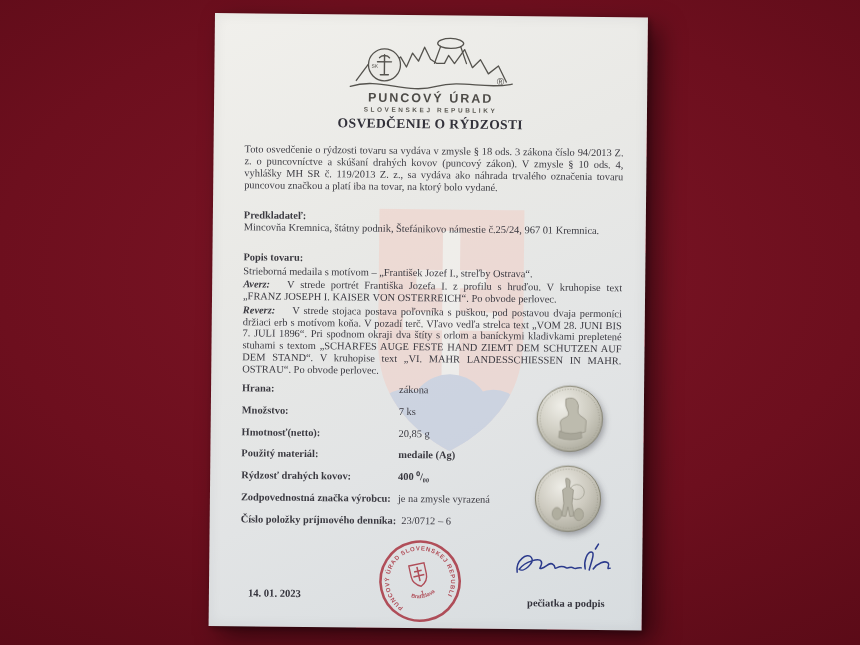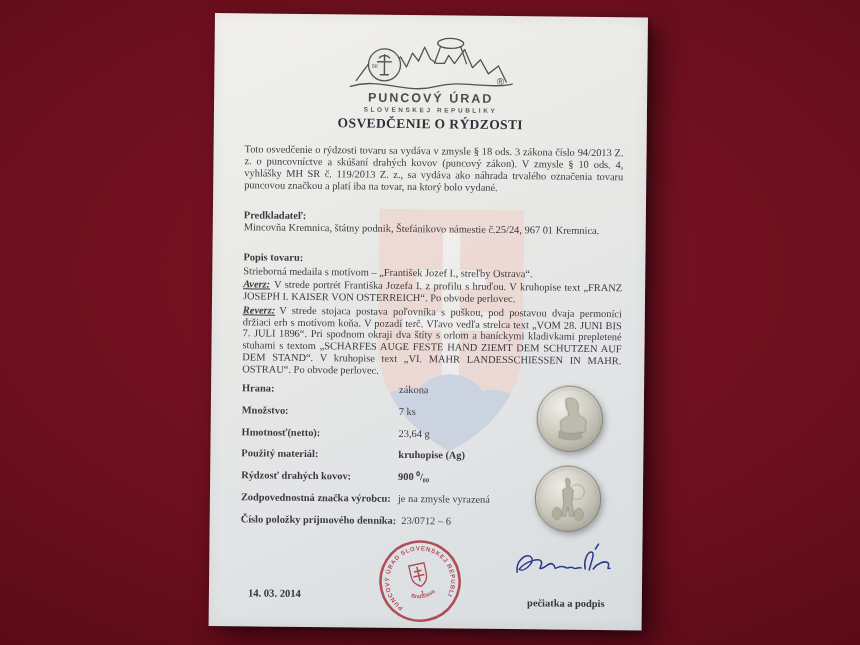--- a/index.html
+++ b/index.html
@@ -22,21 +22,21 @@
   .org-sub{font-family:"Liberation Sans",sans-serif;font-weight:bold;font-size:6.4px;letter-spacing:2.6px;color:#5a5852;margin-top:1px;}
   .reg-mark{position:absolute;left:calc(50% + 66px);top:60px;font-size:10px;color:#4e4c48;font-family:"Liberation Sans",sans-serif;}
   .doc-title{position:absolute;top:101px;left:0;width:100%;text-align:center;font-size:13.5px;font-weight:bold;letter-spacing:.4px;color:#32313a;}
   
   .intro{position:absolute;top:130px;left:31px;width:379px;font-size:10.4px;line-height:11.9px;text-align:justify;}
   .submitter{position:absolute;top:196px;left:31px;width:379px;font-size:10.4px;line-height:12.3px;}
   .submitter .hd{font-weight:bold;}
   .description{position:absolute;top:238px;left:31px;width:379px;font-size:10.4px;line-height:11.9px;}
   .description .hd{font-weight:bold;margin-bottom:2px;}
   .description p{margin:0 0 1.5px 0;text-align:justify;}
-  .lbl-i{font-weight:bold;font-style:italic;margin-right:4px;text-decoration:underline;}
+  .lbl-i{font-weight:bold;font-style:italic;margin-right:17px;}
   
   .attrs{position:absolute;top:370px;left:31px;width:382px;font-size:10.4px;}
   .attr-row{display:flex;margin-bottom:11px;line-height:10.8px;}
   .attr-label{min-width:152px;font-weight:bold;padding-right:5px;}
   .attr-val{white-space:nowrap;}
   .attr-val.bold{font-weight:bold;}
   
   .watermark{position:absolute;left:152px;top:182px;width:174px;height:272px;opacity:.5;pointer-events:none;}
   
   .coin{position:absolute;width:68px;height:68px;filter:drop-shadow(2px 3px 3px rgba(30,30,40,.35));}
@@ -111,29 +111,29 @@
     <div class="attr-row">
       <span class="attr-label">Hrana:</span>
       <span class="attr-val">zákona</span>
     </div>
     <div class="attr-row">
       <span class="attr-label">Množstvo:</span>
       <span class="attr-val">7 ks</span>
     </div>
     <div class="attr-row">
       <span class="attr-label">Hmotnosť(netto):</span>
-      <span class="attr-val">23,64 g</span>
+      <span class="attr-val">20,85 g</span>
     </div>
     <div class="attr-row">
       <span class="attr-label">Použitý materiál:</span>
-      <span class="attr-val bold">kruhopise (Ag)</span>
+      <span class="attr-val bold">medaile (Ag)</span>
     </div>
     <div class="attr-row">
       <span class="attr-label">Rýdzosť drahých kovov:</span>
-      <span class="attr-val bold">900 ⁰/₀₀</span>
+      <span class="attr-val bold">400 ⁰/₀₀</span>
     </div>
     <div class="attr-row">
       <span class="attr-label">Zodpovednostná značka výrobcu:</span>
       <span class="attr-val">je na zmysle vyrazená</span>
     </div>
     <div class="attr-row">
       <span class="attr-label">Číslo položky príjmového denníka:</span>
       <span class="attr-val">23/0712 – 6</span>
     </div>
   </div>
@@ -188,16 +188,16 @@
 
   <svg class="sig" viewBox="0 0 110 46">
     <g fill="none" stroke="#2b3a8c" stroke-width="1.5" stroke-linecap="round">
       <path d="M8 32 C6 20 18 12 22 17 C26 22 14 33 10 29 C16 21 30 17 32 21 C34 25 28 29 32 28 C38 26 40 21 44 24 C47 26 44 29 48 27 C52 25 55 26 57 27 C60 28 61 25 64 27 C67 29 69 26 72 27"></path>
       <path d="M76 28 C74 20 78 11 82 11 C86 11 82 21 80 29"></path>
       <path d="M86 8 L89 3"></path>
       <path d="M84 28 C88 22 96 19 99 22 C101 24 96 29 101 27"></path>
     </g>
   </svg>
 
-  <div class="date">14. 03. 2014</div>
+  <div class="date">14. 01. 2023</div>
   <div class="caption">pečiatka a podpis</div>
 
 </div>
 
 </body></html>

